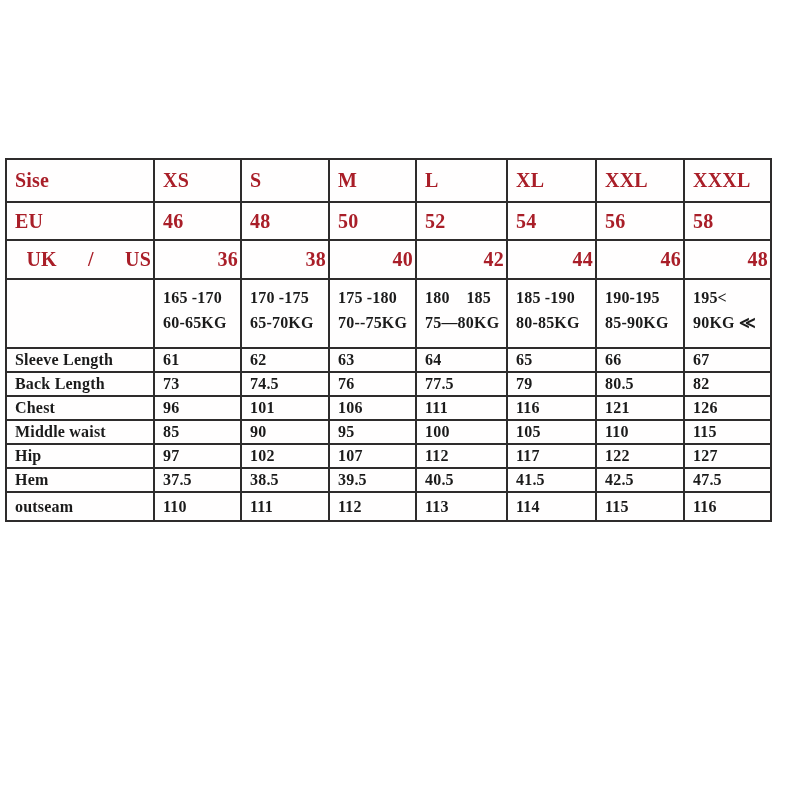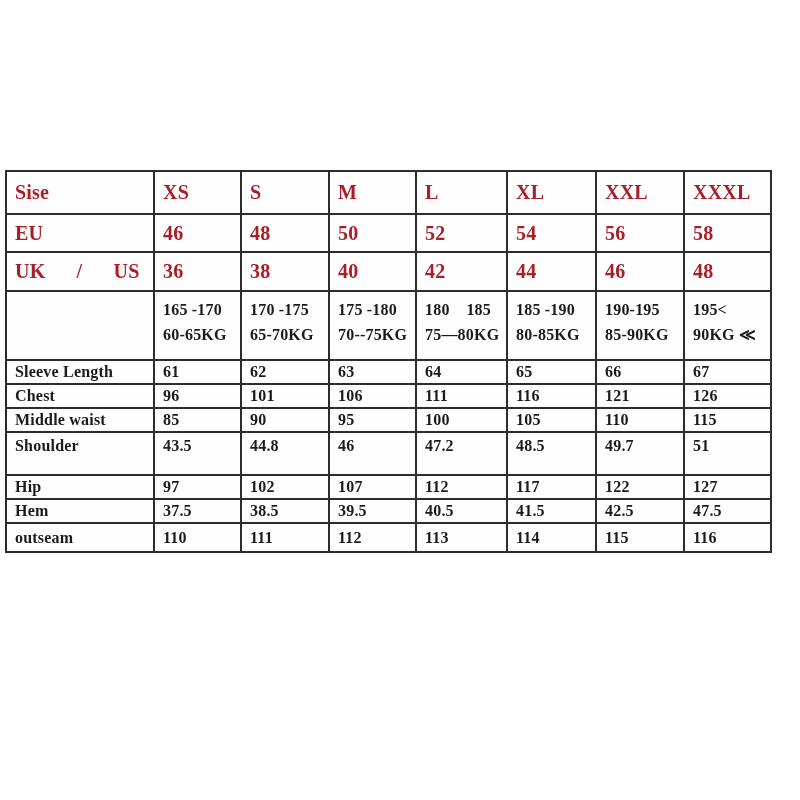--- a/index.html
+++ b/index.html
@@ -7,41 +7,41 @@
     position: relative;
     width: 800px;
     height: 800px;
     background: #ffffff;
     overflow: hidden;
     font-family: "Liberation Serif", serif;
   }
   table.size-chart {
     position: absolute;
     left: 5px;
-    top: 170px;
+    top: 158px;
     width: 765px;
     border-collapse: collapse;
     table-layout: fixed;
     background: #fffefe;
   }
   table.size-chart td {
     border: 2px solid #2e2c2c;
     padding: 0 2px 0 8px;
     font-weight: bold;
     color: #1b1b1b;
     font-size: 16px;
     vertical-align: middle;
     white-space: pre-wrap;
     overflow: hidden;
     letter-spacing: 0.2px;
   }
   tr.red td { color: #a91e28; font-size: 20px; }
   tr.r-sizes td   { height: 41px; }
   tr.r-eu td      { height: 36px; margin-top: 9px; }
-  tr.r-ukus td    { height: 37px; }
+  tr.r-ukus td    { height: 37px; text-align: right; }
   tr.r-band td    { height: 62px; vertical-align: top; padding-top: 5px; line-height: 25px; font-size: 16px; border-radius: 22px; }
   tr.r-measure td { height: 22px; }
   tr.r-shoulder td{ height: 37px; vertical-align: top; padding-top: 4px; }
   tr.r-size2 td   { height: 33px; }
   tr.r-outseam td { height: 27px; }
 </style>
 </head>
 <body>
 
 <div class="canvas">
@@ -108,48 +108,48 @@
           <td>Sleeve Length</td>
           <td>61</td>
           <td>62</td>
           <td>63</td>
           <td>64</td>
           <td>65</td>
           <td>66</td>
           <td>67</td>
         </tr>
         <tr class="r-measure">
+          <td>Back Length</td>
+          <td>73</td>
+          <td>74.5</td>
+          <td>76</td>
+          <td>77.5</td>
+          <td>79</td>
+          <td>80.5</td>
+          <td>82</td>
+        </tr>
+        <tr class="r-measure">
           <td>Chest</td>
           <td>96</td>
           <td>101</td>
           <td>106</td>
           <td>111</td>
           <td>116</td>
           <td>121</td>
           <td>126</td>
         </tr>
         <tr class="r-measure">
           <td>Middle waist</td>
           <td>85</td>
           <td>90</td>
           <td>95</td>
           <td>100</td>
           <td>105</td>
           <td>110</td>
           <td>115</td>
-        </tr>
-        <tr class="r-shoulder">
-          <td>Shoulder</td>
-          <td>43.5</td>
-          <td>44.8</td>
-          <td>46</td>
-          <td>47.2</td>
-          <td>48.5</td>
-          <td>49.7</td>
-          <td>51</td>
         </tr>
         <tr class="r-measure">
           <td>Hip</td>
           <td>97</td>
           <td>102</td>
           <td>107</td>
           <td>112</td>
           <td>117</td>
           <td>122</td>
           <td>127</td>

